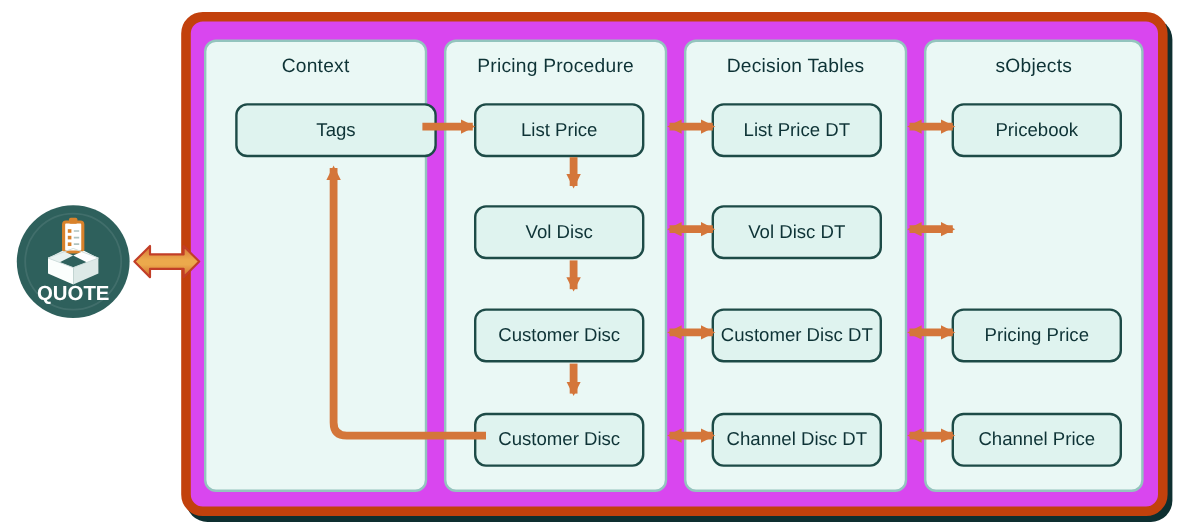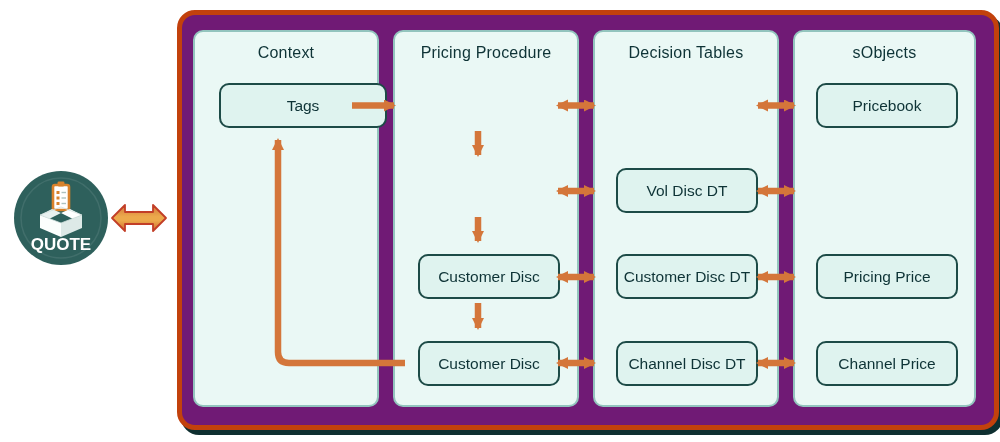--- a/index.html
+++ b/index.html
@@ -5,22 +5,22 @@
   html,body{margin:0;padding:0;background:#ffffff;}
   .stage{
     position:relative;width:1000px;height:442px;background:#ffffff;
     font-family:"Liberation Sans", sans-serif;overflow:hidden;
   }
   
   .quote-node{position:absolute;left:13px;top:170px;width:96px;height:96px;}
   .quote-node svg{display:block;}
   
   .panel{
-    position:absolute;left:177px;top:10px;width:822px;height:420px;
-    background:#701a75;border:5px solid #c2410c;border-radius:18px;
+    position:absolute;left:151px;top:10px;width:822px;height:420px;
+    background:#d946ef;border:8px solid #c2410c;border-radius:18px;
     box-shadow:4px 5px 0 #0E2F30;box-sizing:border-box;
   }
   
   .column{
     position:absolute;top:15px;height:377px;width:186px;
     background:#EAF8F5;border:2px solid #93C4BE;border-radius:10px;
     box-sizing:border-box;
   }
   .col-1{left:11px;}
   .col-2{left:211px;}
@@ -80,26 +80,29 @@
 
   <div class="panel">
 
     <div class="column col-1">
       <div class="col-title">Context</div>
       <div class="node-box row-1">Tags</div>
     </div>
 
     <div class="column col-2">
       <div class="col-title">Pricing Procedure</div>
+      <div class="node-box row-1">List Price</div>
+      <div class="node-box row-2">Vol Disc</div>
       <div class="node-box row-3">Customer Disc</div>
       <div class="node-box row-4">Customer Disc</div>
     </div>
 
     <div class="column col-3">
       <div class="col-title">Decision Tables</div>
+      <div class="node-box row-1">List Price DT</div>
       <div class="node-box row-2">Vol Disc DT</div>
       <div class="node-box row-3">Customer Disc DT</div>
       <div class="node-box row-4">Channel Disc DT</div>
     </div>
 
     <div class="column col-4">
       <div class="col-title">sObjects</div>
       <div class="node-box row-1">Pricebook</div>
       <div class="node-box row-3">Pricing Price</div>
       <div class="node-box row-4">Channel Price</div>

